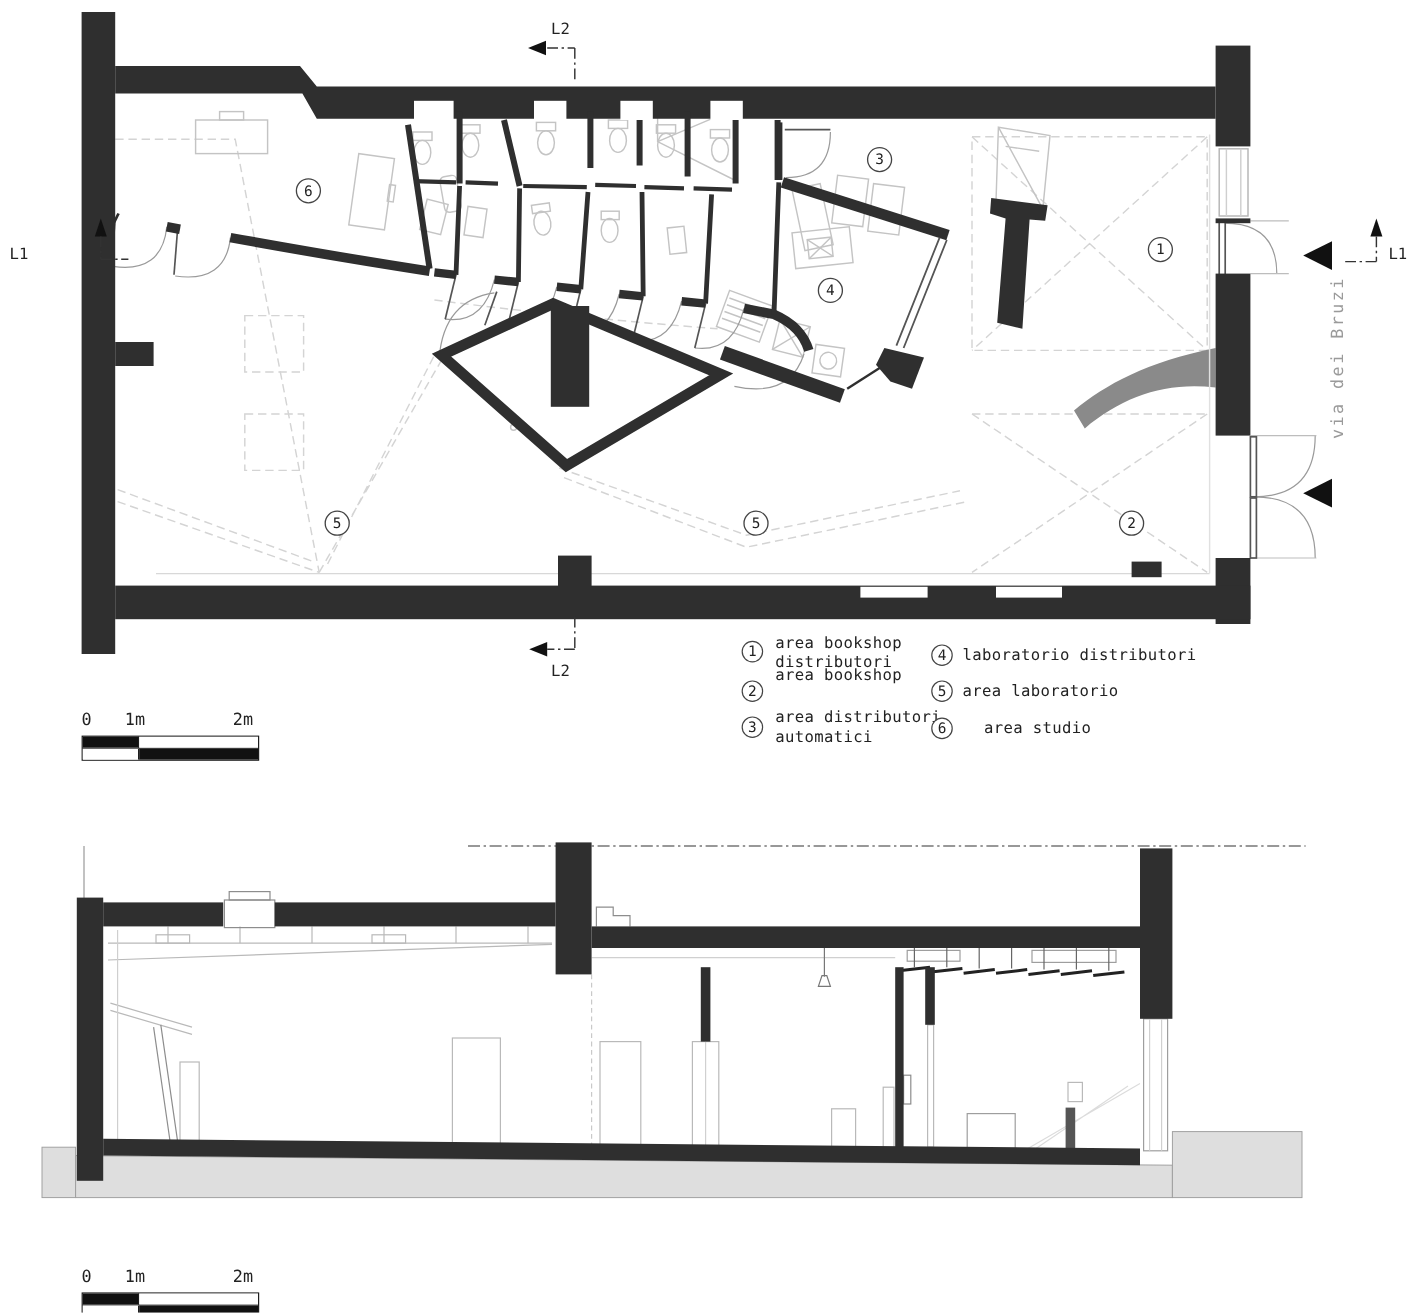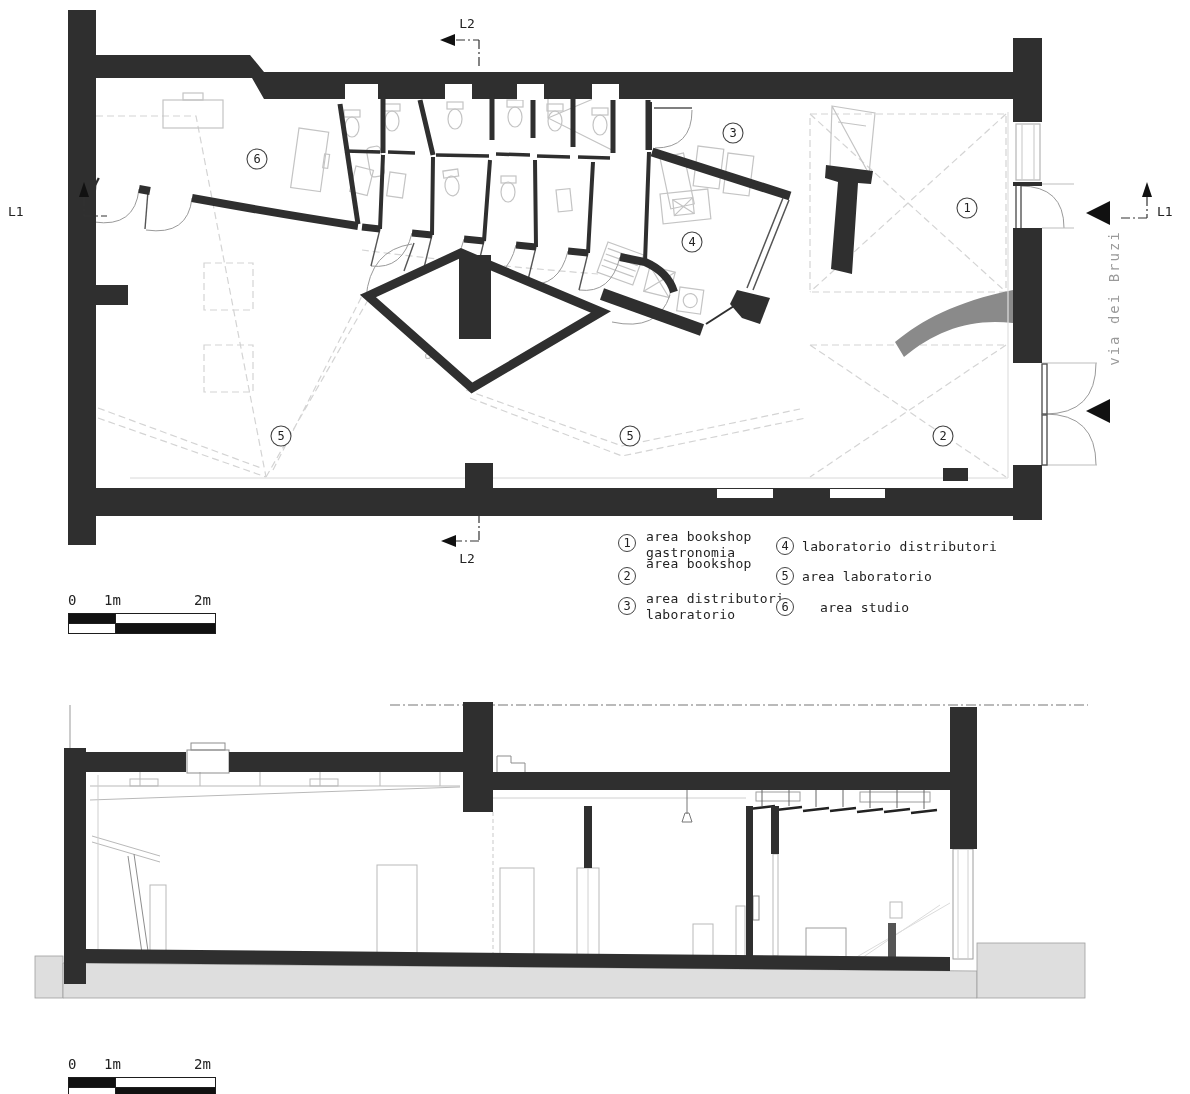--- a/index.html
+++ b/index.html
@@ -365,30 +365,30 @@
       <rect x="888" y="923" width="8" height="40" fill="#555"></rect>
       <polygon points="86,949 950,957 950,971 86,963"></polygon>
     </g>
   </g>
 </svg>
 
 <div class="legend">
   <div>
     <span class="lg-circle" style="left:2px;top:6px">1</span>
     <span class="lg-text" style="left:30px;top:1px">area bookshop</span>
-    <span class="lg-text" style="left:30px;top:17px">gastronomia</span>
+    <span class="lg-text" style="left:30px;top:17px">distributori</span>
   </div>
   <div>
     <span class="lg-circle" style="left:2px;top:39px">2</span>
     <span class="lg-text" style="left:30px;top:28px">area bookshop</span>
   </div>
   <div>
     <span class="lg-circle" style="left:2px;top:69px">3</span>
     <span class="lg-text" style="left:30px;top:63px">area distributori</span>
-    <span class="lg-text" style="left:30px;top:79px">laboratorio</span>
+    <span class="lg-text" style="left:30px;top:79px">automatici</span>
   </div>
   <div>
     <span class="lg-circle" style="left:160px;top:9px">4</span>
     <span class="lg-text" style="left:186px;top:11px">laboratorio distributori</span>
   </div>
   <div>
     <span class="lg-circle" style="left:160px;top:39px">5</span>
     <span class="lg-text" style="left:186px;top:41px">area laboratorio</span>
   </div>
   <div>

